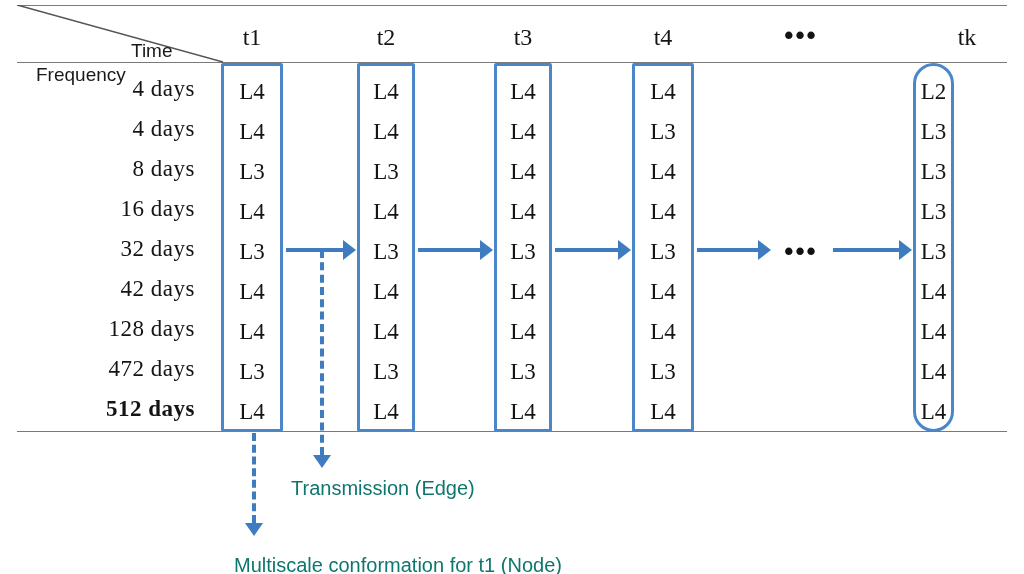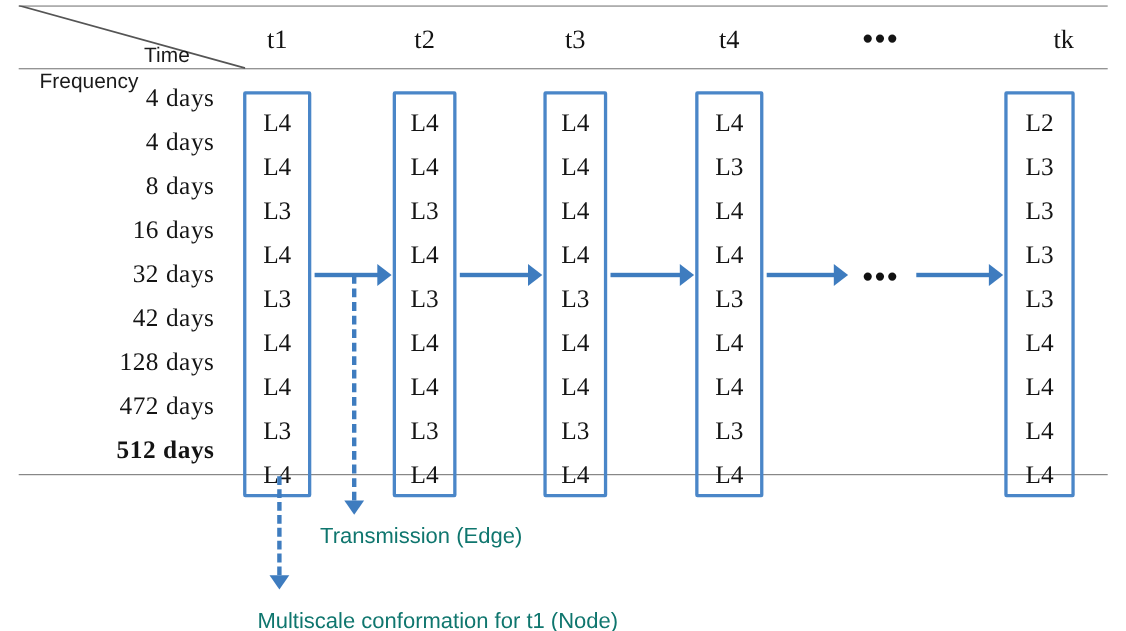--- a/index.html
+++ b/index.html
@@ -49,21 +49,20 @@
     letter-spacing:0.5px;
   }
 
   
   .node-box{
     position:absolute;top:63px;height:369px;
     border:3px solid #4a86c8;
     border-radius:2px;
     box-sizing:border-box;
     background:transparent;
-    margin-top:20px;
   }
   .cell{
     position:absolute;width:100%;
     text-align:center;
     font-family:"Liberation Serif", serif;
     font-size:23px;color:#141414;
   }
 
   
   .arrow{position:absolute;height:22px;top:239px;}
@@ -170,21 +169,21 @@
         <div class="cell" style="top: 13px;">L4</div>
         <div class="cell" style="top: 53px;">L3</div>
         <div class="cell" style="top: 93px;">L4</div>
         <div class="cell" style="top: 133px;">L4</div>
         <div class="cell" style="top: 173px;">L3</div>
         <div class="cell" style="top: 213px;">L4</div>
         <div class="cell" style="top: 253px;">L4</div>
         <div class="cell" style="top: 293px;">L3</div>
         <div class="cell" style="top: 333px;">L4</div>
       </div>
-      <div class="node-box" style="left: 913px; width: 64px;">
+      <div class="node-box" style="left: 913px; width: 41px; border-radius: 23px;">
         <div class="cell" style="top: 13px;">L2</div>
         <div class="cell" style="top: 53px;">L3</div>
         <div class="cell" style="top: 93px;">L3</div>
         <div class="cell" style="top: 133px;">L3</div>
         <div class="cell" style="top: 173px;">L3</div>
         <div class="cell" style="top: 213px;">L4</div>
         <div class="cell" style="top: 253px;">L4</div>
         <div class="cell" style="top: 293px;">L4</div>
         <div class="cell" style="top: 333px;">L4</div>
       </div>

